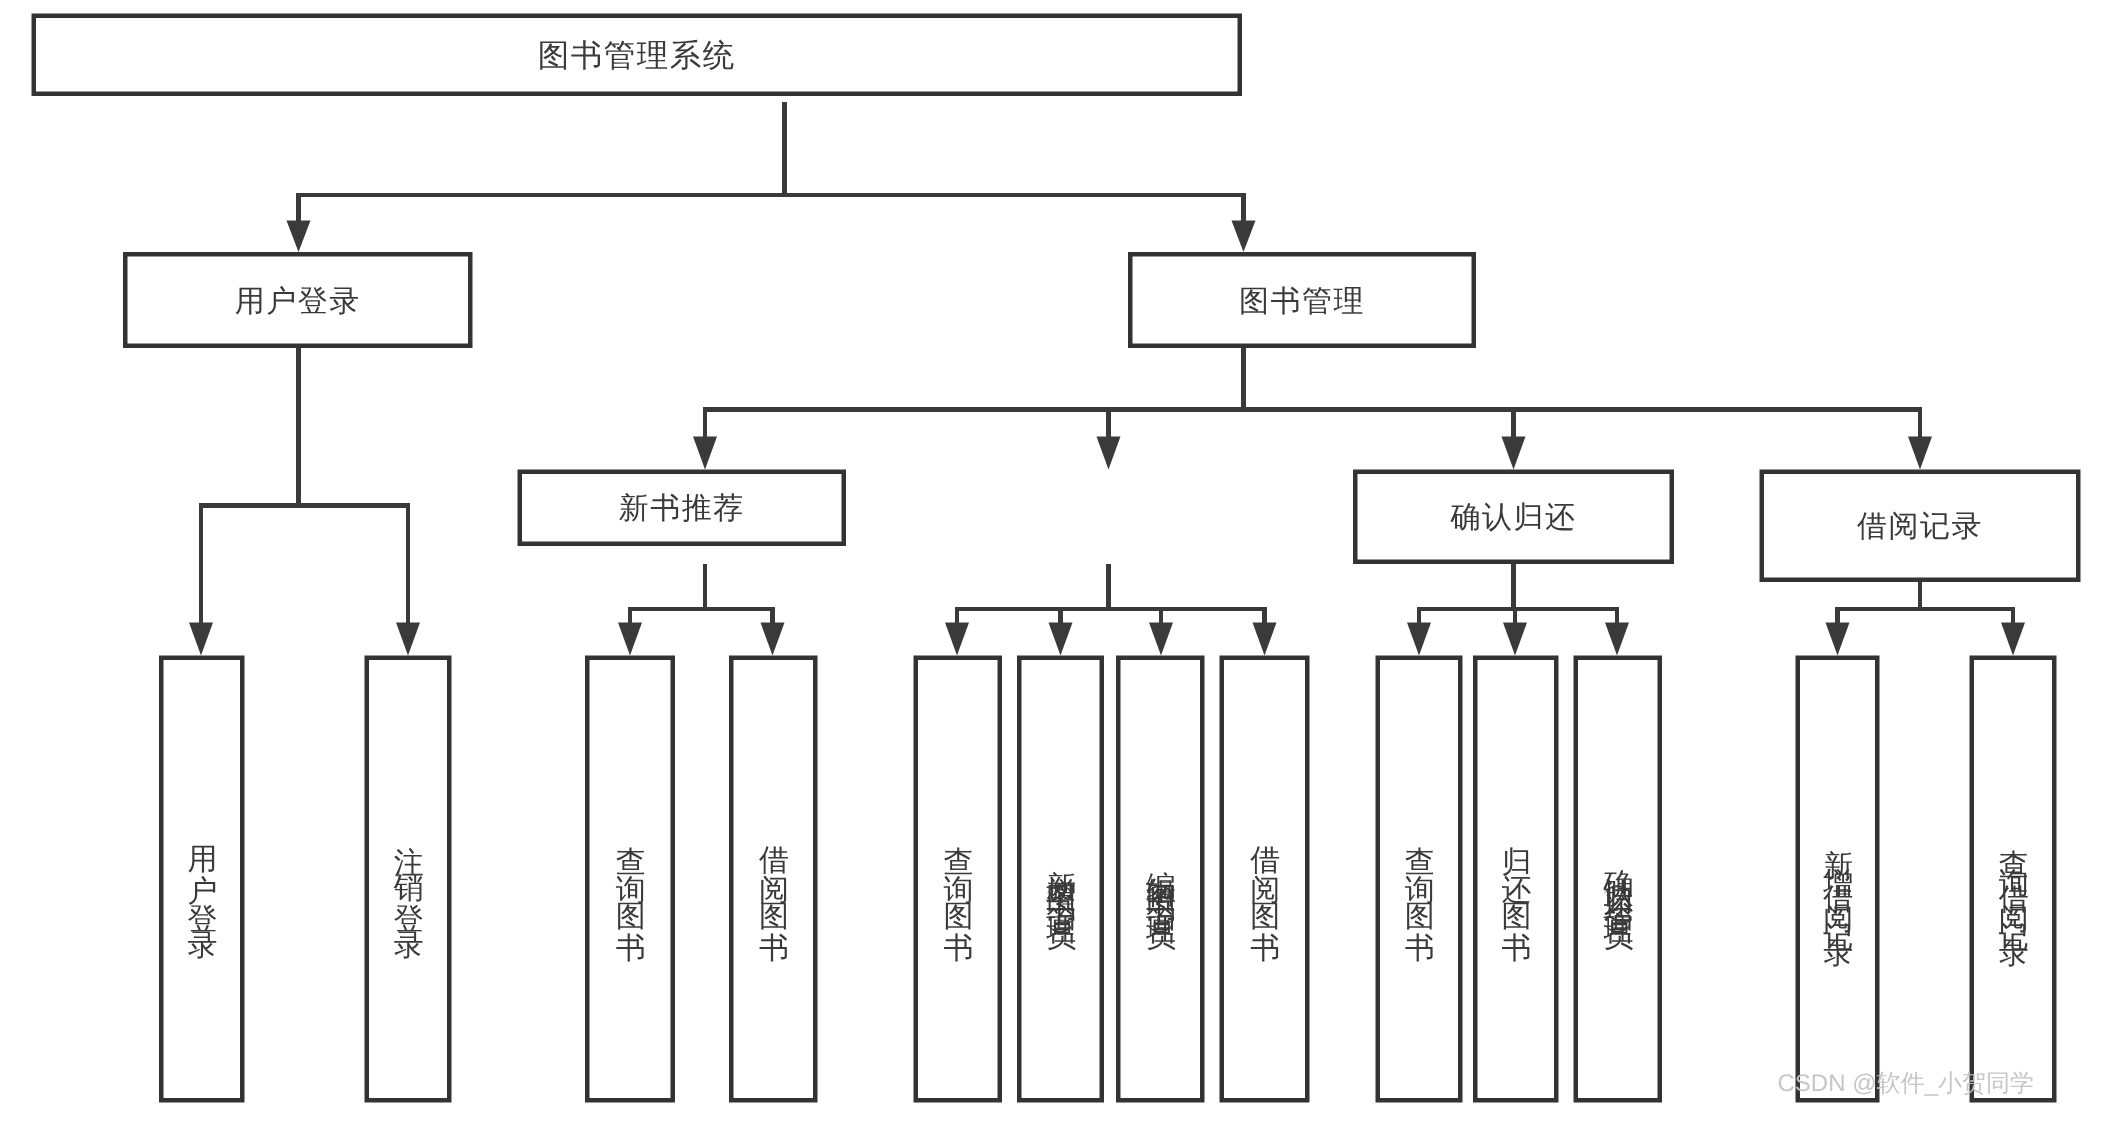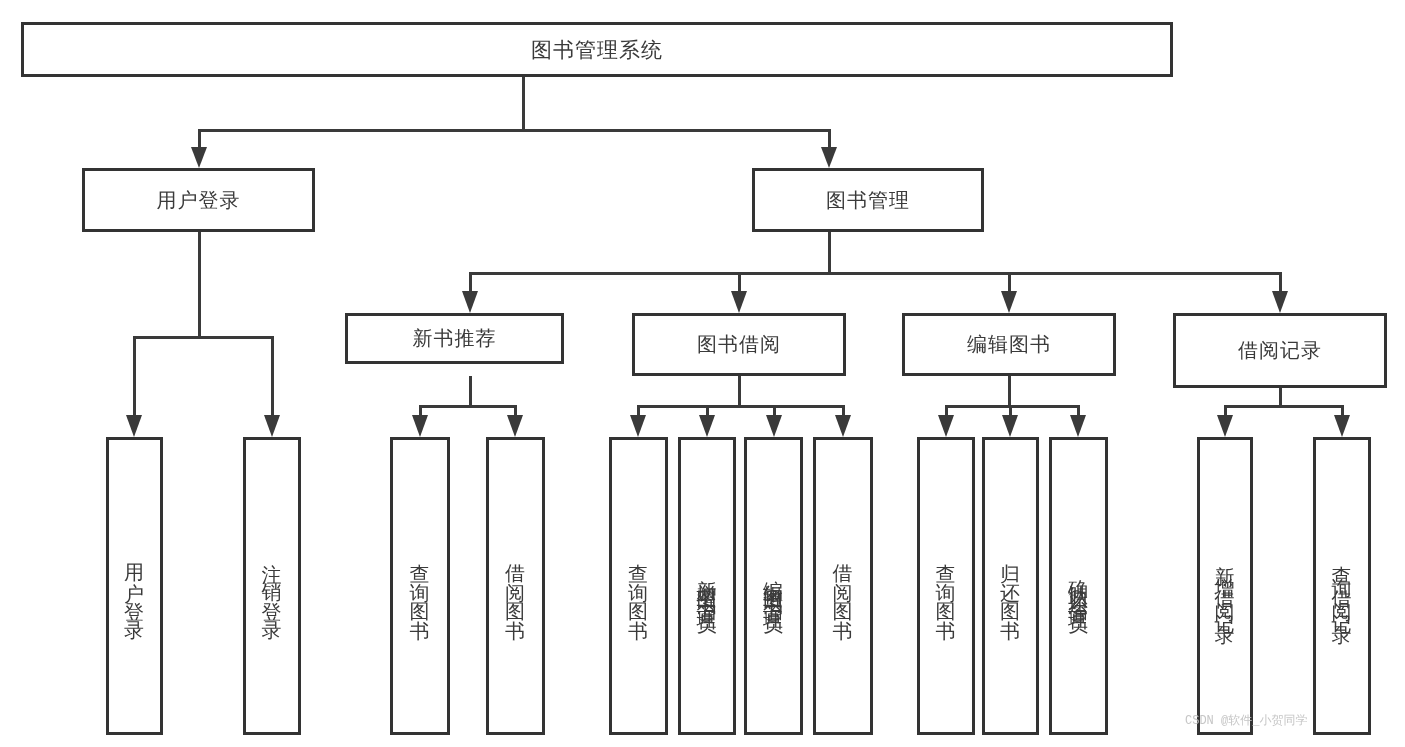--- a/index.html
+++ b/index.html
@@ -48,24 +48,23 @@
     color: #3a3a3a;
   }
   .sp-wide  .vtext { letter-spacing: 19px; }
   .sp-med   .vtext { letter-spacing: 12px; }
   .sp-tight .vtext { letter-spacing: 5px; }
   .watermark {
     position: absolute;
     left: 1185px;
     top: 712px;
     z-index: 3;
-    font-size: 12px;
+    font-size: 16px;
     color: rgba(195, 195, 195, 0.95);
     white-space: nowrap;
-    font-family: Liberation Mono, monospace;
   }
 </style>
 </head>
 <body>
 
 <div class="canvas">
 
   <svg class="connectors" width="1405" height="747" viewBox="0 0 1405 747">
     <g stroke="#3a3a3a" stroke-width="3" fill="none" shape-rendering="crispEdges">
 
@@ -123,28 +122,27 @@
       <polygon points="766,415 782,415 774,437"></polygon>
       <polygon points="835,415 851,415 843,437"></polygon>
       <polygon points="938,415 954,415 946,437"></polygon>
       <polygon points="1002,415 1018,415 1010,437"></polygon>
       <polygon points="1070,415 1086,415 1078,437"></polygon>
       <polygon points="1217,415 1233,415 1225,437"></polygon>
       <polygon points="1334,415 1350,415 1342,437"></polygon>
     </g>
   </svg>
 
-  <div class="box hbox rootbox" style="left:21px; top:22px; width:1152px; height:55px;">图书管理系统</div>
+  <div class="box hbox rootbox" style="left:21px; top:9px; width:807px; height:55px;">图书管理系统</div>
 
   <div class="box hbox" style="left:82px; top:168px; width:233px; height:64px;">用户登录</div>
   <div class="box hbox" style="left:752px; top:168px; width:232px; height:64px;">图书管理</div>
 
   <div class="box hbox" style="left:345px; top:313px; width:219px; height:51px;">新书推荐</div>
-  <div class="box hbox" style="left:632px; top:313px; width:214px; height:63px;">图书借阅</div>
-  <div class="box hbox" style="left:902px; top:313px; width:214px; height:63px;">编辑图书</div>
+  <div class="box hbox" style="left:902px; top:313px; width:214px; height:63px;">确认归还</div>
   <div class="box hbox" style="left:1173px; top:313px; width:214px; height:75px;">借阅记录</div>
 
   <div class="box leaf sp-wide" style="left:106px; top:437px; width:57px; height:298px;">
     <span class="vtext">用户登录</span>
   </div>
   <div class="box leaf sp-wide" style="left:243px; top:437px; width:58px; height:298px;">
     <span class="vtext">注销登录</span>
   </div>
 
   <div class="box leaf sp-wide" style="left:390px; top:437px; width:60px; height:298px;">

